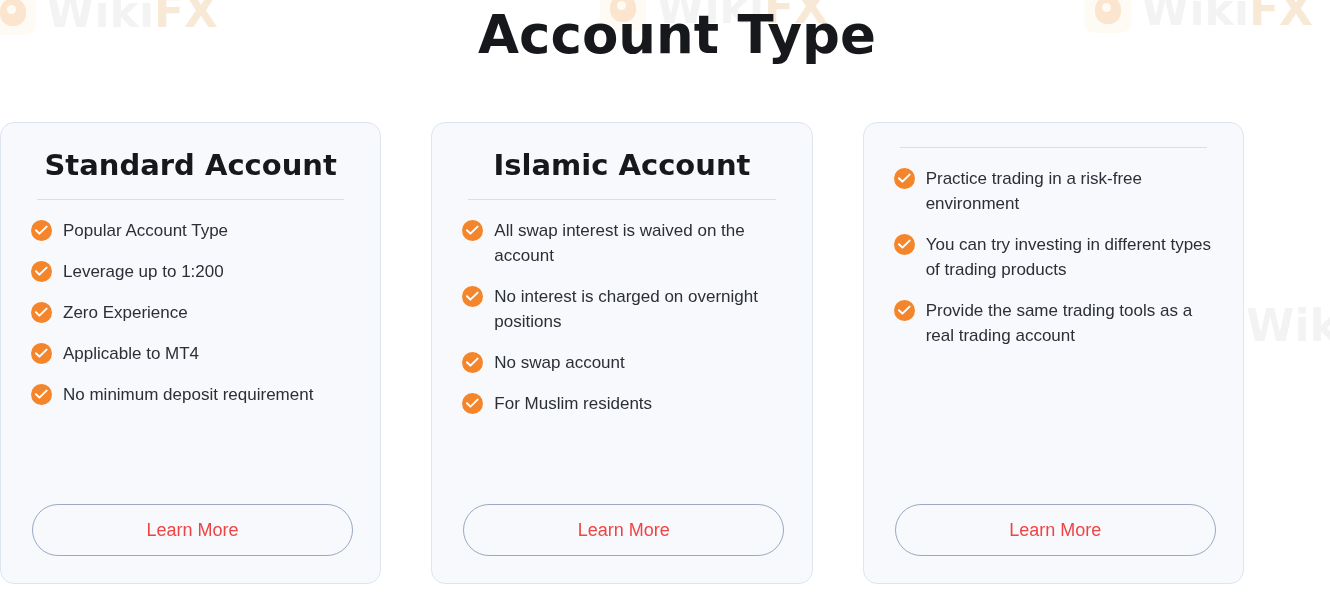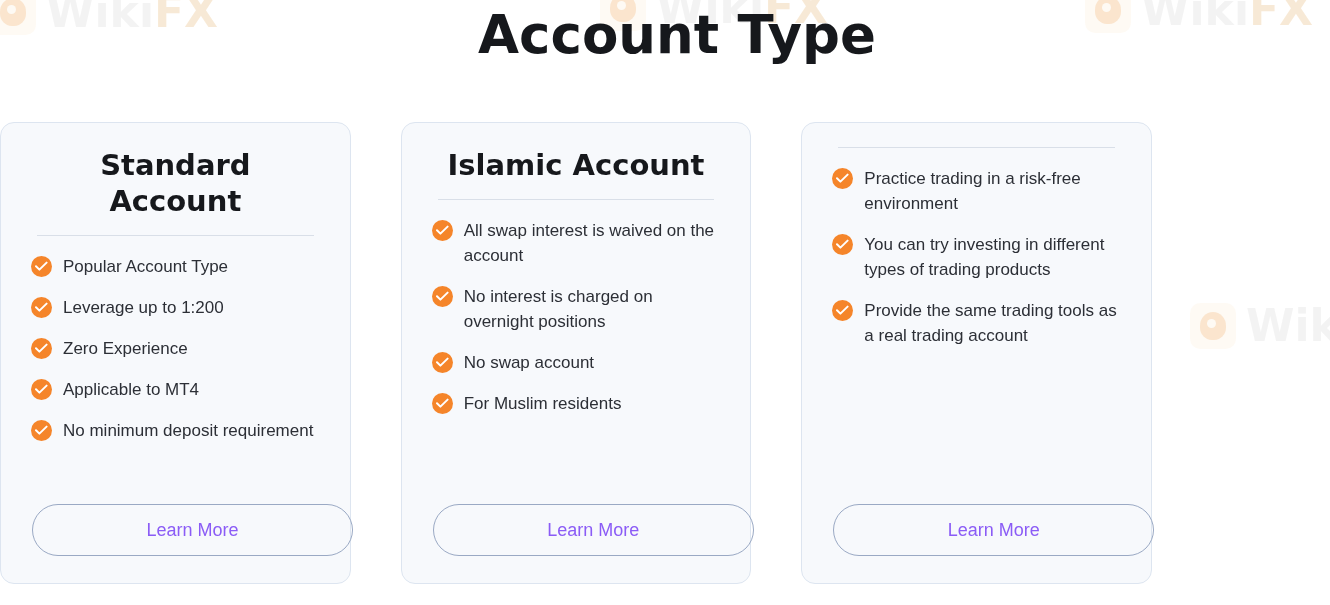--- a/index.html
+++ b/index.html
@@ -85,21 +85,21 @@
     z-index: 10;
     font-family: "DejaVu Sans", sans-serif;
     margin-left: 12px;
   }
 
   
   .cards {
     position: absolute;
     top: 122px;
     left: 0;
-    width: 1152px;
+    width: 1244px;
     display: flex;
     justify-content: center;
     gap: 50px;
     z-index: 10;
   }
   .card {
     width: 385px;
     height: 462px;
     box-sizing: border-box;
     background: #f7f9fc;
@@ -151,21 +151,21 @@
   .learn-more {
     position: absolute;
     left: 31px;
     bottom: 27px;
     width: 321px;
     height: 52px;
     box-sizing: border-box;
     border: 1px solid #9aa9c4;
     border-radius: 26px;
     background: transparent;
-    color: #8b5cf6;
+    color: #ef4444;
     font-size: 18px;
     font-family: "Liberation Sans", sans-serif;
     cursor: pointer;
     display: flex;
     align-items: center;
     justify-content: center;
   }
 </style>
 </head>
 <body>

